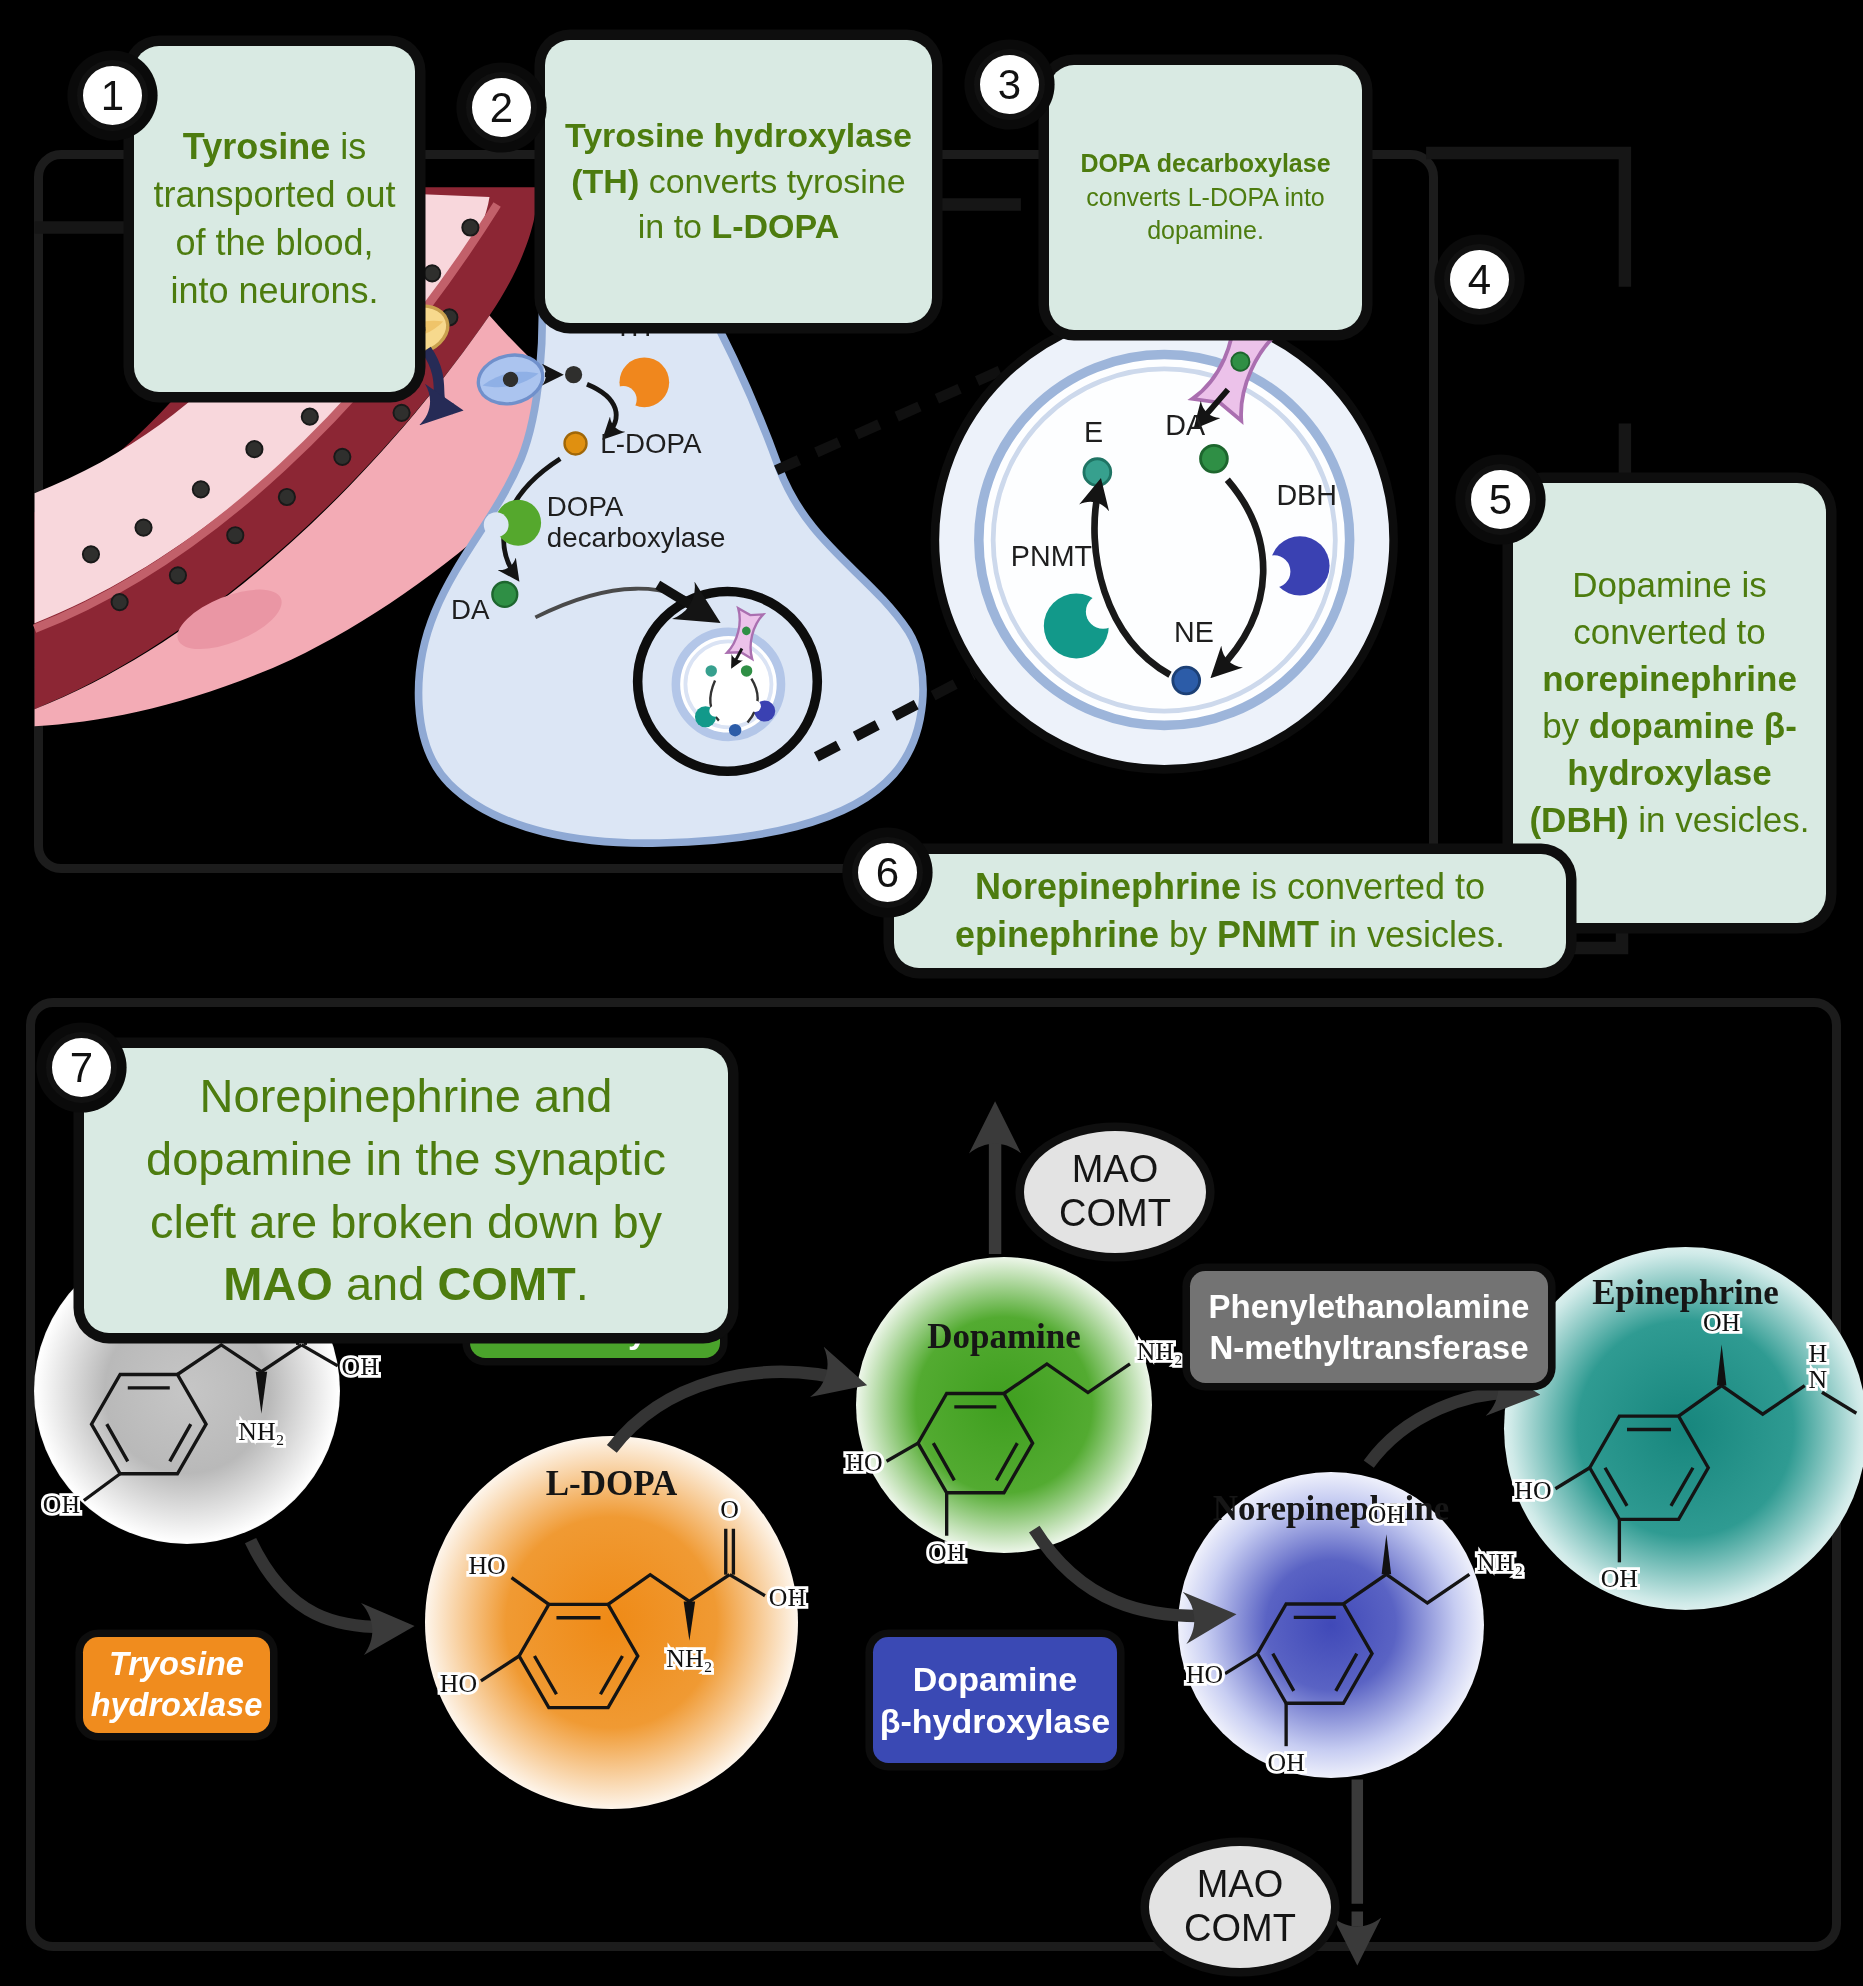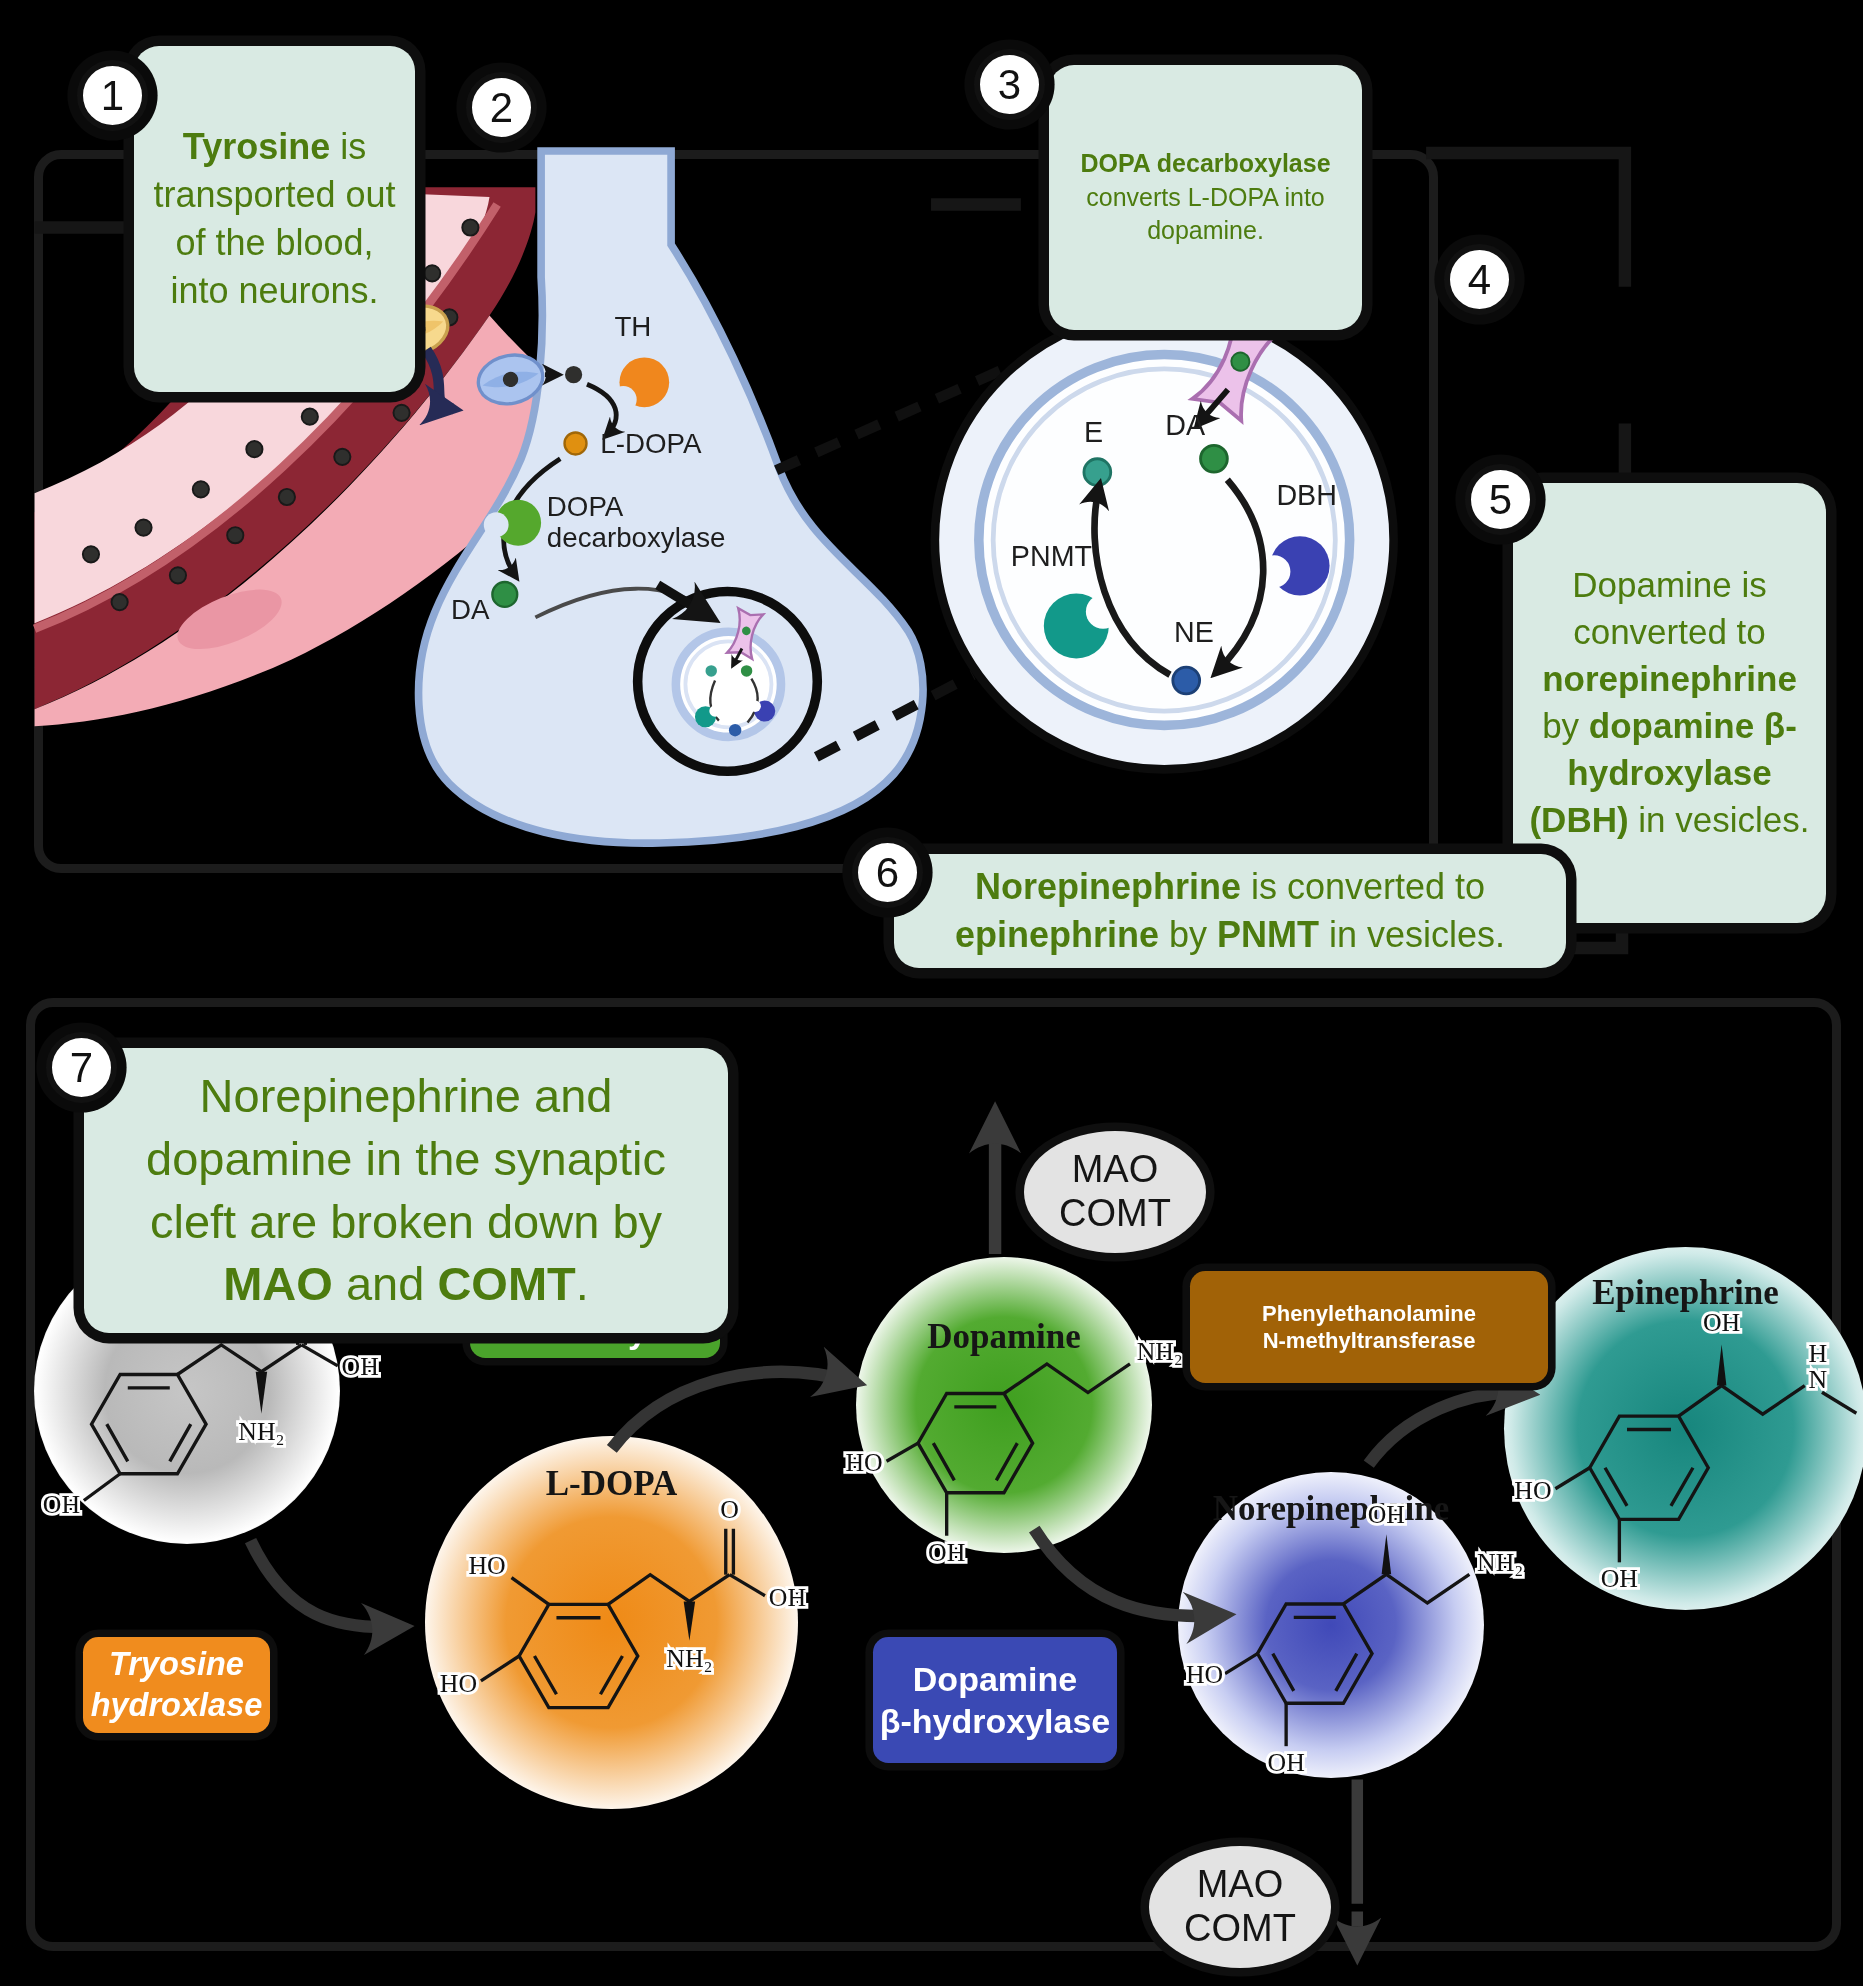--- a/index.html
+++ b/index.html
@@ -26,21 +26,21 @@
   .mol text{font-family:"Liberation Serif",serif;font-size:27px;fill:#111;
             paint-order:stroke;stroke:#ffffff;stroke-width:6px;font-weight:400;}
   .molname{position:absolute;z-index:4;font-family:"Liberation Serif",serif;
            font-size:35px;font-weight:600;color:#161616;text-align:center;}
   .badge{position:absolute;z-index:5;color:#fff;font-weight:600;text-align:center;
          border-radius:15.3px;display:flex;flex-direction:column;justify-content:center;
          box-shadow:0 0 0 7.6px #0d0d0d;line-height:1.25;}
   #badge-th{left:83px;top:1637px;width:187px;height:96px;background:#f08c1e;font-size:32.5px;font-style:italic;}
   #badge-ddc{left:470px;top:1262px;width:250px;height:96px;background:#4aa32b;font-size:34px;}
   #badge-dbh{left:873px;top:1637px;width:244px;height:126px;background:#3a49b4;font-size:34px;}
-  #badge-pnmt{left:1190px;top:1271px;width:358px;height:112px;background:#a16207;font-size:22px;}
+  #badge-pnmt{left:1190px;top:1271px;width:358px;height:112px;background:#737373;font-size:33px;}
   .oval{position:absolute;z-index:5;width:182px;height:122px;border-radius:50%;
         background:#e3e3e3;color:#151515;font-size:38px;line-height:1.15;font-weight:400;
         display:flex;flex-direction:column;justify-content:center;text-align:center;
         box-shadow:0 0 0 8.6px #0f0f0f;}
   #oval-top{left:1024px;top:1131px;}
   #oval-bottom{left:1149px;top:1846px;}
   .co{position:absolute;z-index:6;background:#d9eae3;border-radius:25px;color:#4d7c0f;
       display:flex;align-items:center;justify-content:center;text-align:center;
       box-shadow:0 0 0 10.5px #0e0e0e;line-height:1.34;font-size:36px;padding:9.6px 13.4px;
       box-sizing:border-box;}
@@ -330,20 +330,23 @@
     <div>COMT</div>
   </div>
   <div id="oval-bottom" class="oval">
     <div>MAO</div>
     <div>COMT</div>
   </div>
 
   <div id="co1" class="co">
       <div><span class="b">Tyrosine</span><span> is transported out of the blood, into neurons.</span></div>
     </div>
+  <div id="co2" class="co">
+      <div><span class="b">Tyrosine hydroxylase (TH)</span><span> converts tyrosine in to </span><span class="b">L-DOPA</span></div>
+    </div>
   <div id="co3" class="co">
       <div><span class="b">DOPA decarboxylase</span><span> converts L-DOPA into dopamine.</span></div>
     </div>
   <div id="co5" class="co">
       <div><span>Dopamine is converted to </span><span class="b">norepinephrine</span><span> by </span><span class="b">dopamine β-hydroxylase (DBH)</span><span> in vesicles.</span></div>
     </div>
   <div id="co6" class="co">
       <div><span class="b">Norepinephrine</span><span> is converted to </span><span class="b">epinephrine</span><span> by </span><span class="b">PNMT</span><span> in vesicles.</span></div>
     </div>
   <div id="co7" class="co">

